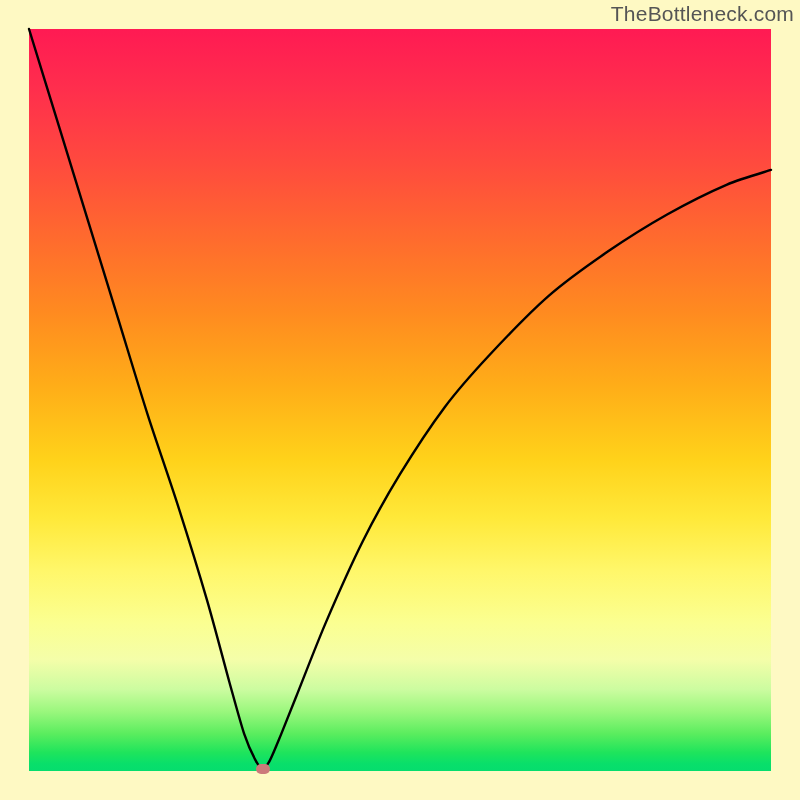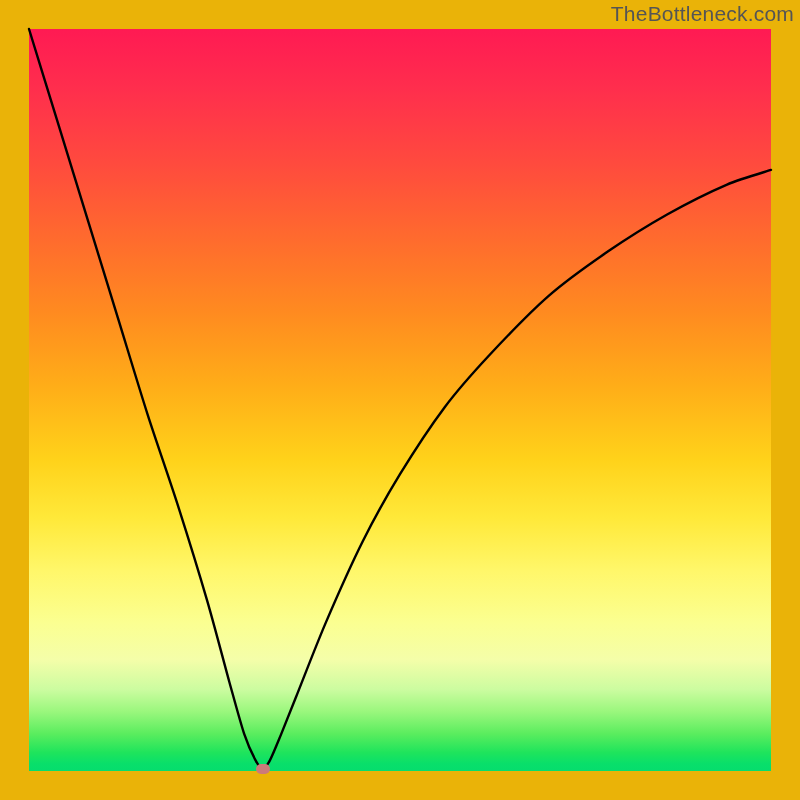--- a/index.html
+++ b/index.html
@@ -8,21 +8,21 @@
     width: 800px;
     height: 800px;
     background: #000;
     overflow: hidden;
     font-family: Arial, Helvetica, sans-serif;
   }
   .frame {
     position: relative;
     width: 800px;
     height: 800px;
-    background: #eab308;
+    background: #fef9c3;
   }
   .plot-area {
     position: absolute;
     left: 29px;
     top: 29px;
     width: 742px;
     height: 742px;
     
     background: linear-gradient(
       to bottom,

